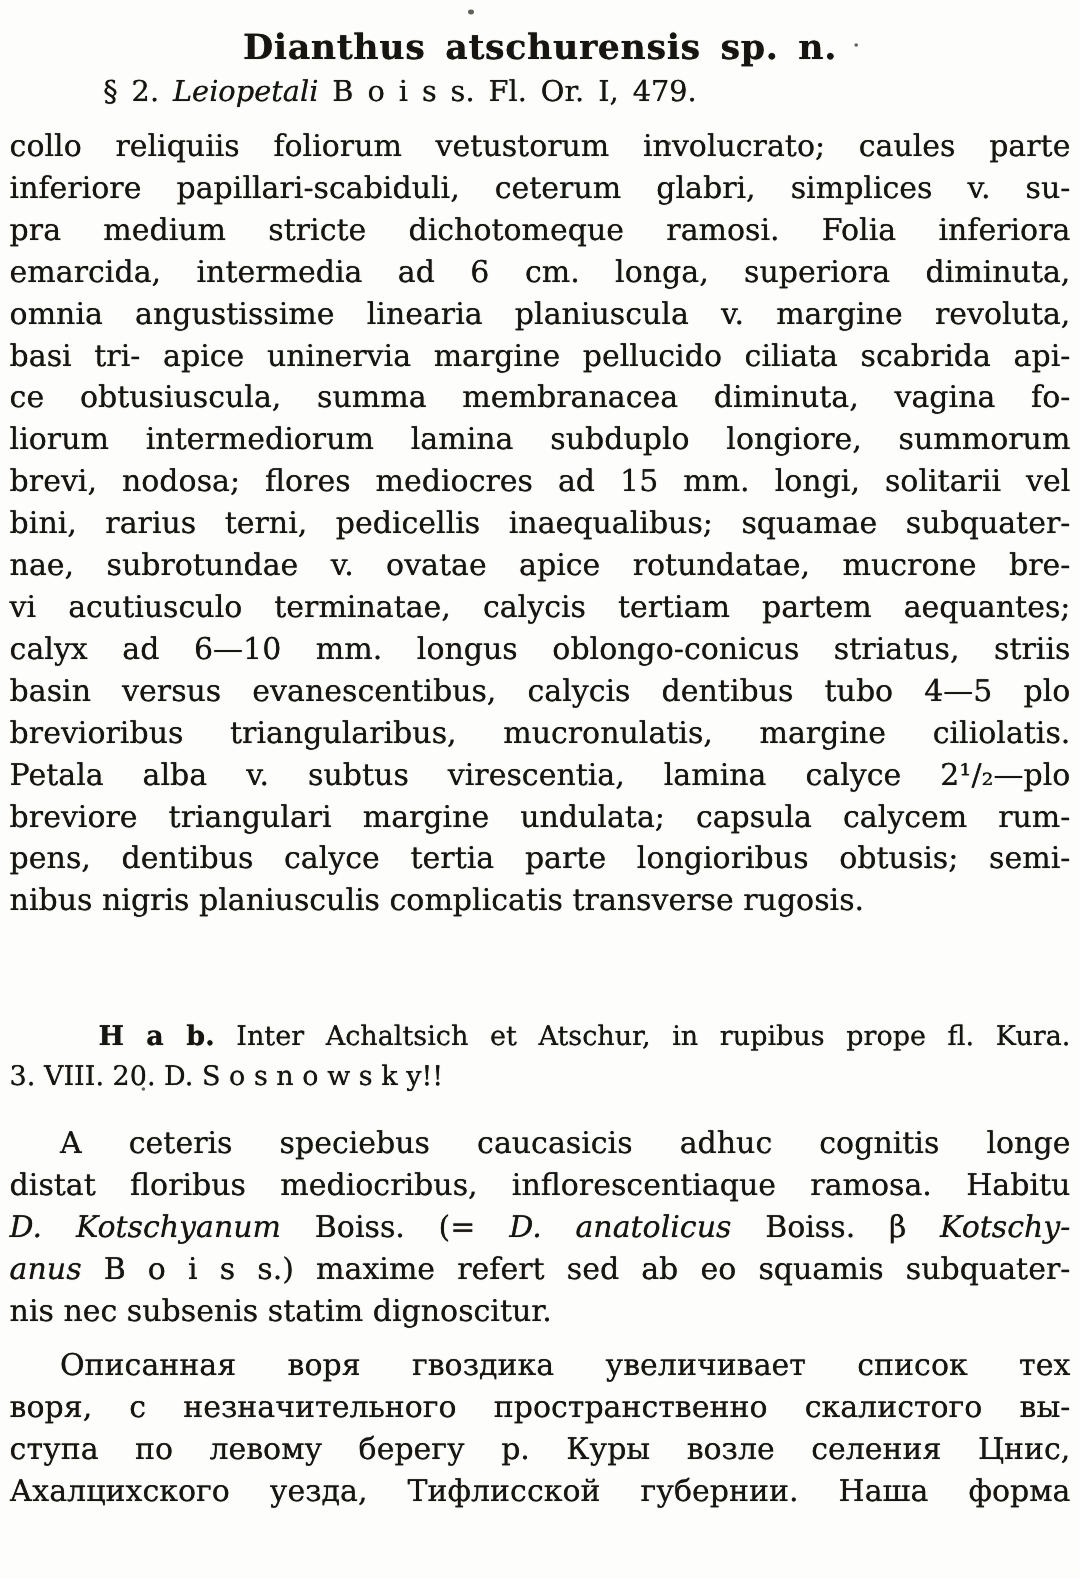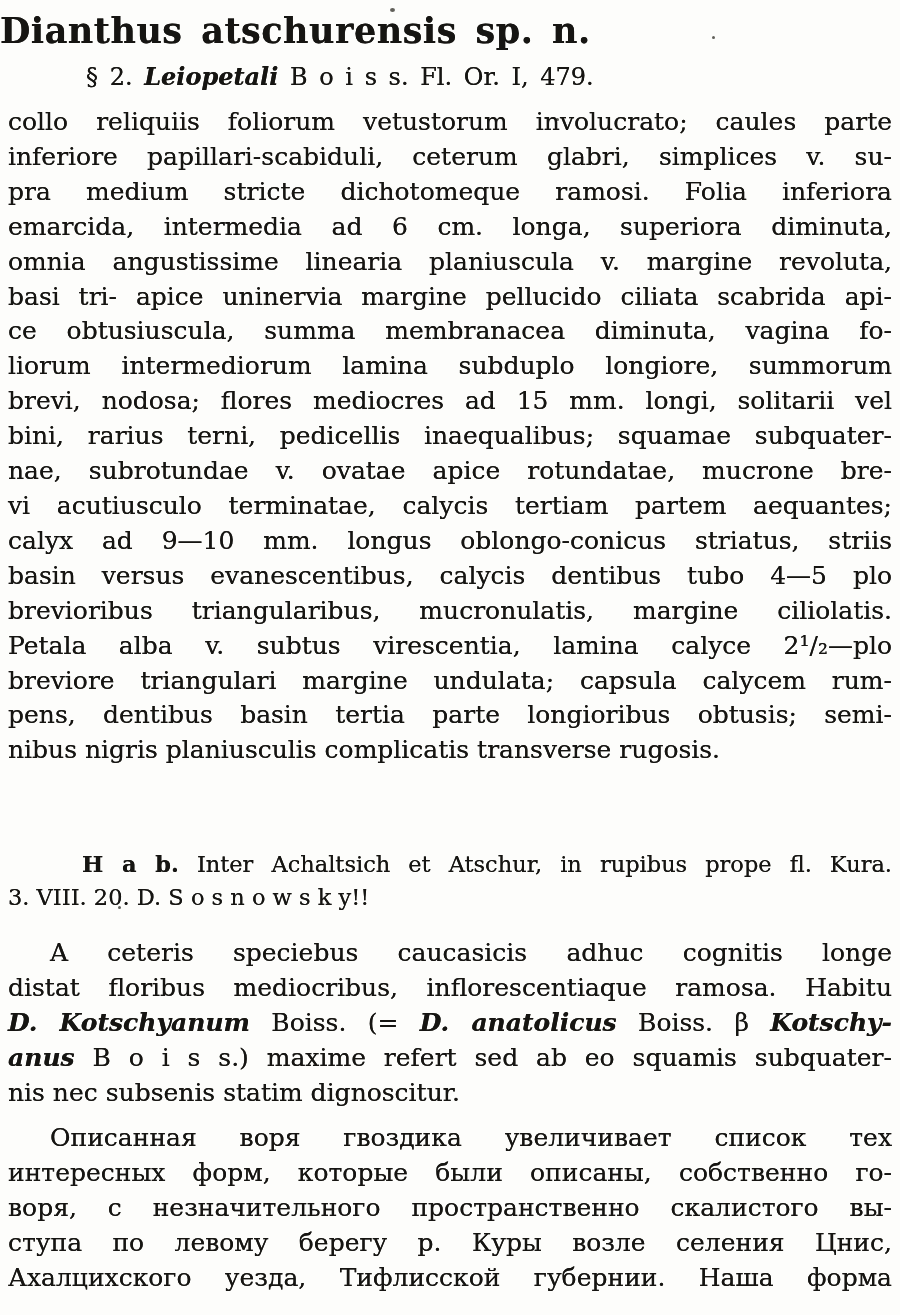--- a/index.html
+++ b/index.html
@@ -12,45 +12,45 @@
     position: relative;
     width: 900px;
     height: 1315px;
     background: #fdfdfb;
     color: #161512;
     overflow: hidden;
     text-shadow: 0 0 0.6px rgba(22,21,18,0.9);
   }
   .abs { position: absolute; }
   .title-block {
-    top: 10px; left: 0; width: 100%;
-    text-align: left;
+    top: 22px; left: 0; width: 100%;
+    text-align: center;
     font-weight: bold;
-    font-size: 35px;
+    font-size: 29px;
     letter-spacing: 0.5px;
     word-spacing: 6px;
   }
   .secref {
     top: 62px; left: 86px;
     font-size: 24px;
     word-spacing: 4px;
   }
   .textblock {
     left: 8px; width: 884px;
     font-size: 25px;
   }
   .desc { top: 105px; line-height: 34.9px; }
   .hab  { top: 848px; font-size: 22.5px; line-height: 33px; }
   .cmp  { top: 936px; line-height: 34.9px; }
   .rus  { top: 1120px; line-height: 35px; }
   .j    { text-align: justify; text-align-last: justify; }
   .left { text-align: right; text-align-last: left; }
   .ind  { text-indent: 42px; }
   .ind-hab { text-indent: 74px; }
-  .it   { font-style: italic; font-weight: bold; }
+  .it   { font-style: italic; }
   .b    { font-weight: bold; }
   .speck {
     position: absolute;
     background: #3a3832;
     border-radius: 50%;
     opacity: 0.8;
   }
 </style>
 </head>
 <body>
@@ -76,26 +76,26 @@
     <div class="j">pra medium stricte dichotomeque ramosi. Folia inferiora</div>
     <div class="j">emarcida, intermedia ad 6 cm. longa, superiora diminuta,</div>
     <div class="j">omnia angustissime linearia planiuscula v. margine revoluta,</div>
     <div class="j">basi tri- apice uninervia margine pellucido ciliata scabrida api-</div>
     <div class="j">ce obtusiuscula, summa membranacea diminuta, vagina fo-</div>
     <div class="j">liorum intermediorum lamina subduplo longiore, summorum</div>
     <div class="j">brevi, nodosa; flores mediocres ad 15 mm. longi, solitarii vel</div>
     <div class="j">bini, rarius terni, pedicellis inaequalibus; squamae subquater-</div>
     <div class="j">nae, subrotundae v. ovatae apice rotundatae, mucrone bre-</div>
     <div class="j">vi acutiusculo terminatae, calycis tertiam partem aequantes;</div>
-    <div class="j">calyx ad 9—10 mm. longus oblongo-conicus striatus, striis</div>
+    <div class="j">calyx ad 6—10 mm. longus oblongo-conicus striatus, striis</div>
     <div class="j">basin versus evanescentibus, calycis dentibus tubo 4—5 plo</div>
     <div class="j">brevioribus triangularibus, mucronulatis, margine ciliolatis.</div>
     <div class="j">Petala alba v. subtus virescentia, lamina calyce 2¹/₂—plo</div>
     <div class="j">breviore triangulari margine undulata; capsula calycem rum-</div>
-    <div class="j">pens, dentibus basin tertia parte longioribus obtusis; semi-</div>
+    <div class="j">pens, dentibus calyce tertia parte longioribus obtusis; semi-</div>
     <div class="left">nibus nigris planiusculis complicatis transverse rugosis.</div>
   </div>
 
   <div class="abs textblock hab">
     <div class="j ind-hab">
       <span class="b">H a b.</span><span> Inter Achaltsich et Atschur, in rupibus prope fl. Kura.</span>
     </div>
     <div class="left">3. VIII. 20. D. S o s n o w s k y!!</div>
   </div>
 
@@ -106,19 +106,18 @@
       <span class="it">D. Kotschyanum</span><span> Boiss. (= </span><span class="it">D. anatolicus</span><span> Boiss. β </span><span class="it">Kotschy-</span>
     </div>
     <div class="j">
       <span class="it">anus</span><span> B o i s s.) maxime refert sed ab eo squamis subquater-</span>
     </div>
     <div class="left">nis nec subsenis statim dignoscitur.</div>
   </div>
 
   <div class="abs textblock rus">
     <div class="j ind">Описанная воря гвоздика увеличивает список тех</div>
-    <div class="j">интересных форм, которые были описаны, собственно го-</div>
     <div class="j">воря, с незначительного пространственно скалистого вы-</div>
     <div class="j">ступа по левому берегу р. Куры возле селения Цнис,</div>
     <div class="j">Ахалцихского уезда, Тифлисской губернии. Наша форма</div>
   </div>
 
 </div>
 
 </body></html>

